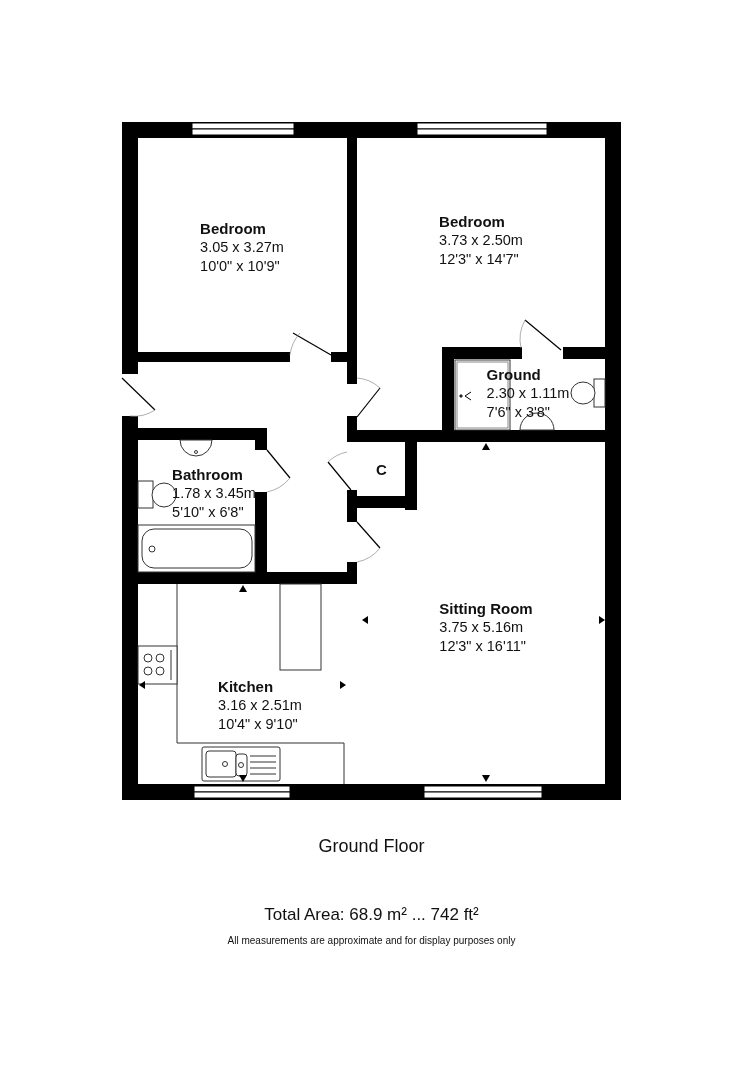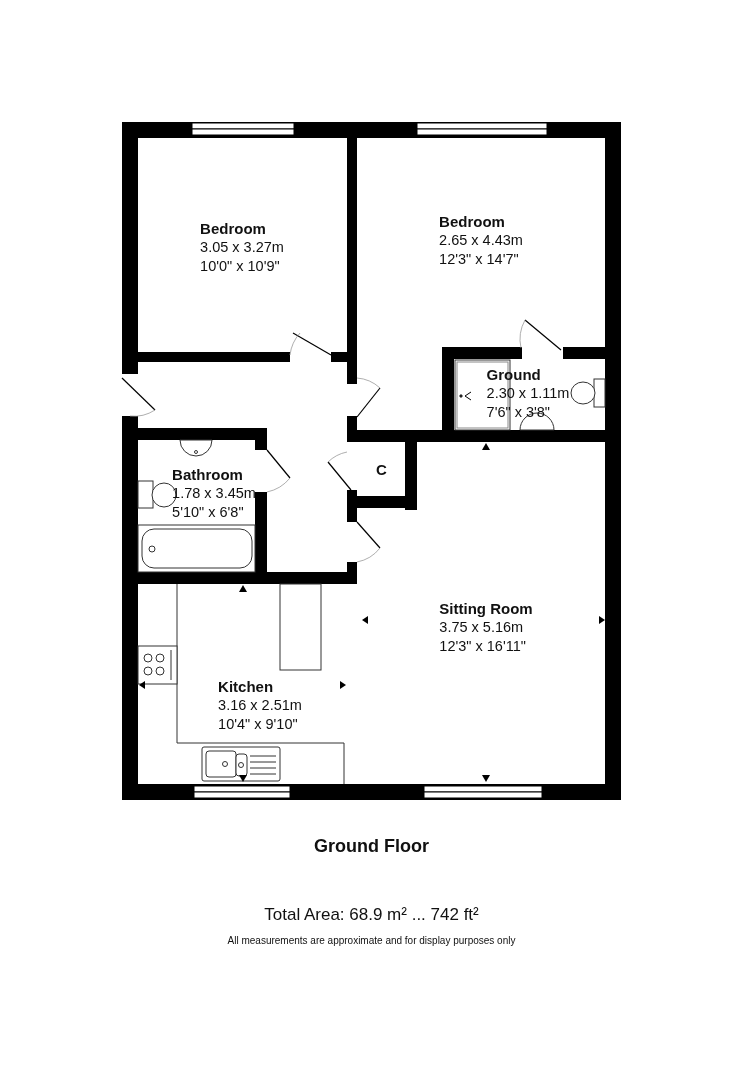--- a/index.html
+++ b/index.html
@@ -3,21 +3,21 @@
 <meta charset="utf-8">
 <style>
   html, body { margin: 0; padding: 0; background: #ffffff; }
   body { width: 743px; height: 1080px; position: relative; overflow: hidden; font-family: "Liberation Sans", sans-serif; color: #111; }
   #plan { position: absolute; left: 0; top: 0; }
   .label { position: absolute; text-align: left; transform: translateX(-50%); white-space: nowrap; line-height: 19px; }
   .label .name { font-weight: bold; font-size: 15px; display: block; }
   .label .dim { font-size: 14.5px; display: block; }
   .c-label { position: absolute; font-weight: bold; font-size: 15px; }
   .footer { position: absolute; left: 0; width: 743px; text-align: center; }
-  .floor-title { top: 836px; font-weight: bold; font-size: 18px; }
+  .floor-title { top: 836px; font-weight: normal; font-size: 18px; }
   .total-area { top: 905px; font-size: 17px; }
   .disclaimer { top: 935px; font-size: 10px; }
 </style>
 </head>
 <body>
 
 <svg id="plan" width="743" height="1080" viewBox="0 0 743 1080" xmlns="http://www.w3.org/2000/svg">
 
   <g fill="#000">
     <rect x="122" y="122" width="499" height="16"></rect>
@@ -128,21 +128,21 @@
 </svg>
 
 <div class="label" style="left:242px; top:219px;">
   <span class="name">Bedroom</span>
   <span class="dim">3.05 x 3.27m</span>
   <span class="dim">10'0" x 10'9"</span>
 </div>
 
 <div class="label" style="left:481px; top:212px;">
   <span class="name">Bedroom</span>
-  <span class="dim">2.65 x 4.43m</span>
+  <span class="dim">3.73 x 2.50m</span>
   <span class="dim">12'3" x 14'7"</span>
 </div>
 
 <div class="label" style="left:528px; top:365px;">
   <span class="name">Ground</span>
   <span class="dim">2.30 x 1.11m</span>
   <span class="dim">7'6" x 3'8"</span>
 </div>
 
 <div class="label" style="left:206px; top:465px;margin-left:8px;">

